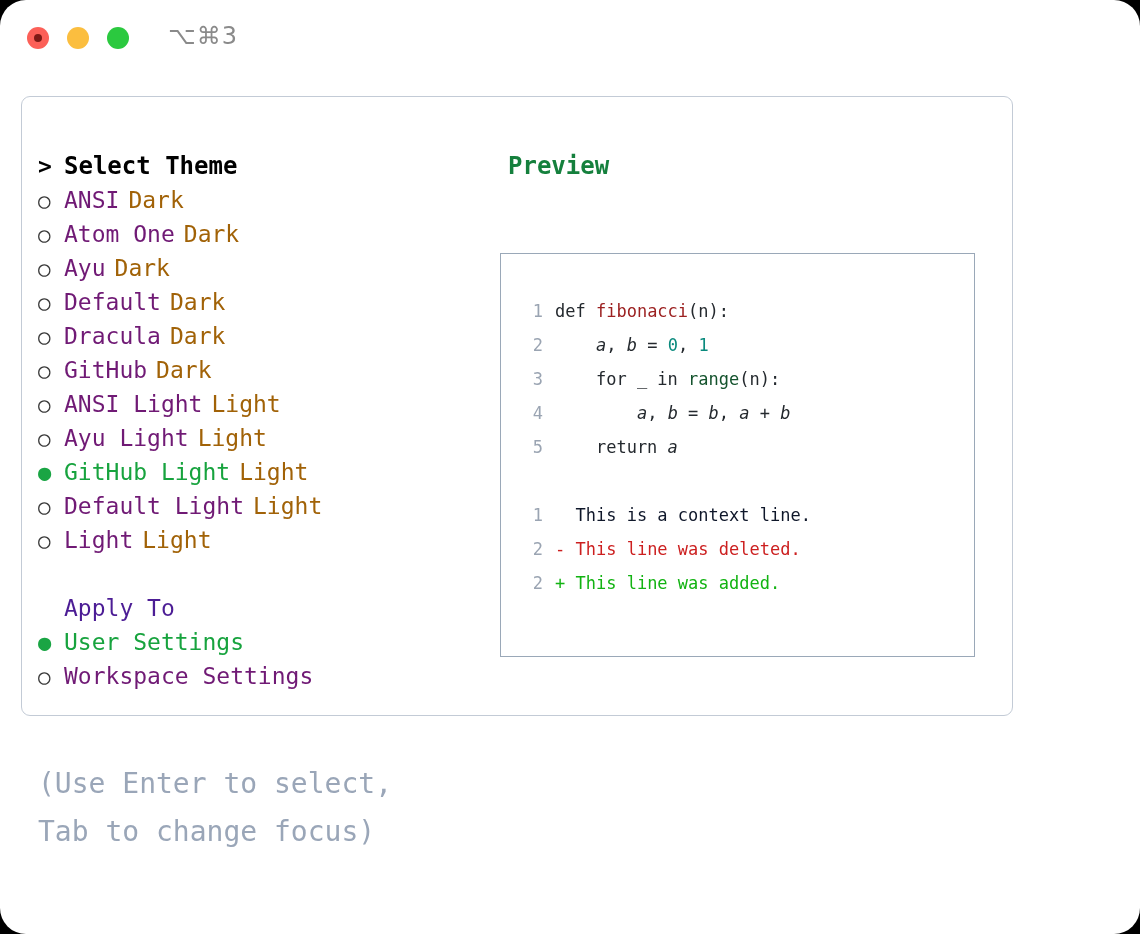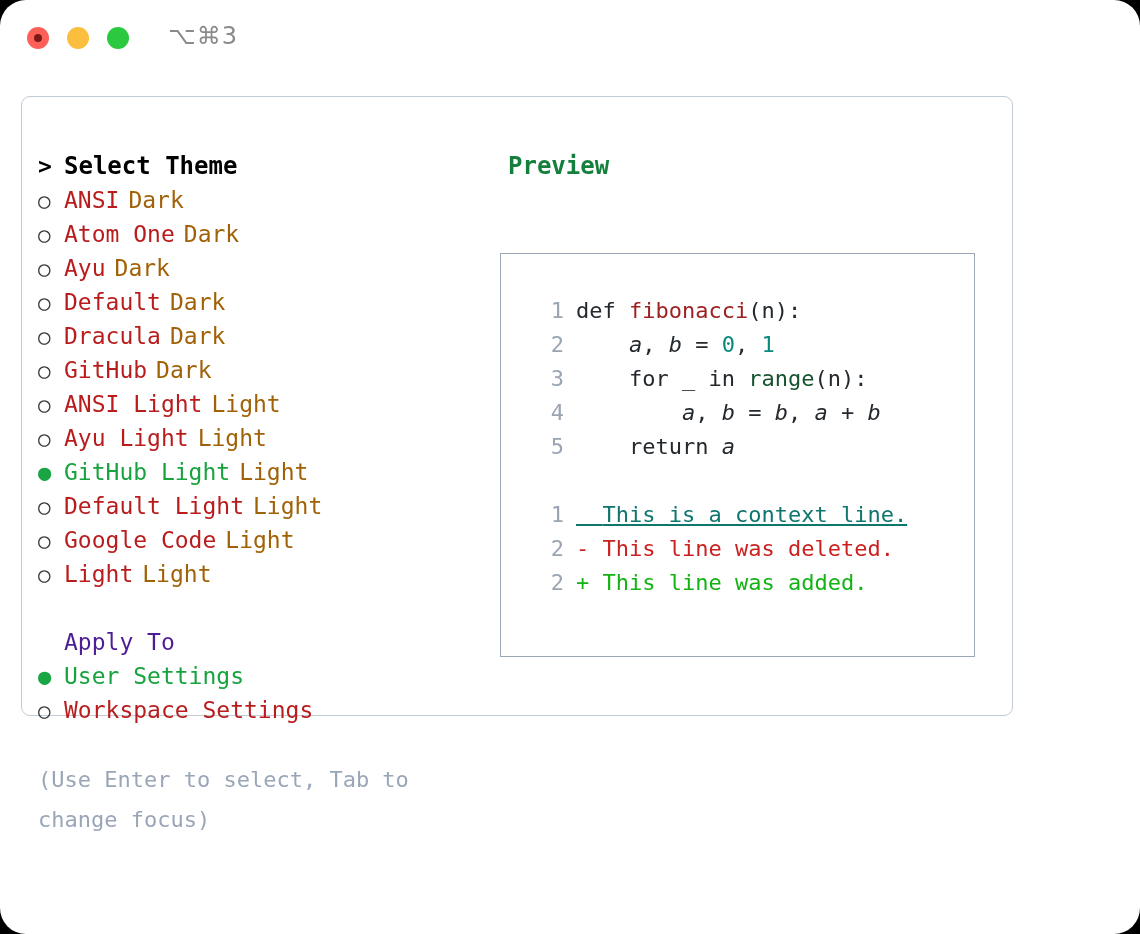--- a/index.html
+++ b/index.html
@@ -97,43 +97,43 @@
     color: #3a3a3a;
     vertical-align: baseline;
   }
   .bullet.on { color: #1aa544; font-size: 22px; }
   .row.header {
     font-weight: bold;
     color: #000000;
     font-size: 24px;
   }
   .row.header .bullet { color: #000000; font-weight: bold; font-size: 23px; }
-  .name { color: #b91c1c; }
+  .name { color: #701a75; }
   .row.selected .name { color: #17a33e; }
   .tag {
     color: #a16207;
     margin-left: 9px;
   }
   .spacer { height: 34px; }
 
   #apply-label {
     height: 34px;
     line-height: 34px;
     font-size: 23px;
     color: #4c1d95;
     padding-left: 26px;
   }
 
   #hint {
     position: absolute;
     left: 16px;
     top: 663px;
     width: 410px;
-    font-size: 22px;
-    line-height: 40px;
+    font-size: 28px;
+    line-height: 48px;
     color: #9aa6b8;
   }
 
   
   #right-col {
     position: absolute;
     left: 478px;
     top: 52px;
     width: 500px;
   }
@@ -149,40 +149,40 @@
     left: 0;
     top: 104px;
     width: 475px;
     height: 404px;
     border: 1.5px solid #9aa8b8;
     box-sizing: border-box;
     background: #ffffff;
   }
   #code {
     position: absolute;
-    left: 37px;
+    left: 16px;
     top: 40px;
-    font-size: 22px;
+    font-size: 17px;
     line-height: 34px;
     white-space: pre;
   }
   .ln {
     display: inline-block;
     width: 26px;
     text-align: right;
     color: #9aa4b2;
     margin-right: 12px;
   }
   .kw   { color: #24292e; }
   .fn   { color: #9c2121; }
   .num  { color: #0a8a7d; }
   .call { color: #14532d; }
   .var  { color: #24292e; font-style: italic; }
   .pl   { color: #24292e; }
-  .ctx  { color: #0f766e; text-decoration: underline; }
+  .ctx  { color: #0f172a; }
   .del  { color: #cc1f1f; }
   .add  { color: #12b312; }
   .blank { height: 34px; }
 </style>
 </head>
 <body>
 
 <div id="window">
 
   <div id="titlebar">
@@ -202,21 +202,20 @@
           <div class="row"><span class="bullet">○</span><span class="name">ANSI</span><span class="tag">Dark</span></div>
           <div class="row"><span class="bullet">○</span><span class="name">Atom One</span><span class="tag">Dark</span></div>
           <div class="row"><span class="bullet">○</span><span class="name">Ayu</span><span class="tag">Dark</span></div>
           <div class="row"><span class="bullet">○</span><span class="name">Default</span><span class="tag">Dark</span></div>
           <div class="row"><span class="bullet">○</span><span class="name">Dracula</span><span class="tag">Dark</span></div>
           <div class="row"><span class="bullet">○</span><span class="name">GitHub</span><span class="tag">Dark</span></div>
           <div class="row"><span class="bullet">○</span><span class="name">ANSI Light</span><span class="tag">Light</span></div>
           <div class="row"><span class="bullet">○</span><span class="name">Ayu Light</span><span class="tag">Light</span></div>
           <div class="row selected"><span class="bullet on">●</span><span class="name">GitHub Light</span><span class="tag">Light</span></div>
           <div class="row"><span class="bullet">○</span><span class="name">Default Light</span><span class="tag">Light</span></div>
-          <div class="row"><span class="bullet">○</span><span class="name">Google Code</span><span class="tag">Light</span></div>
           <div class="row"><span class="bullet">○</span><span class="name">Light</span><span class="tag">Light</span></div>
         </div>
 
       <div class="spacer"></div>
 
       <div id="apply-label">Apply To</div>
       <div id="apply-list">
           <div class="row selected"><span class="bullet on">●</span><span class="name">User Settings</span></div>
           <div class="row"><span class="bullet">○</span><span class="name">Workspace Settings</span></div>
         </div>

